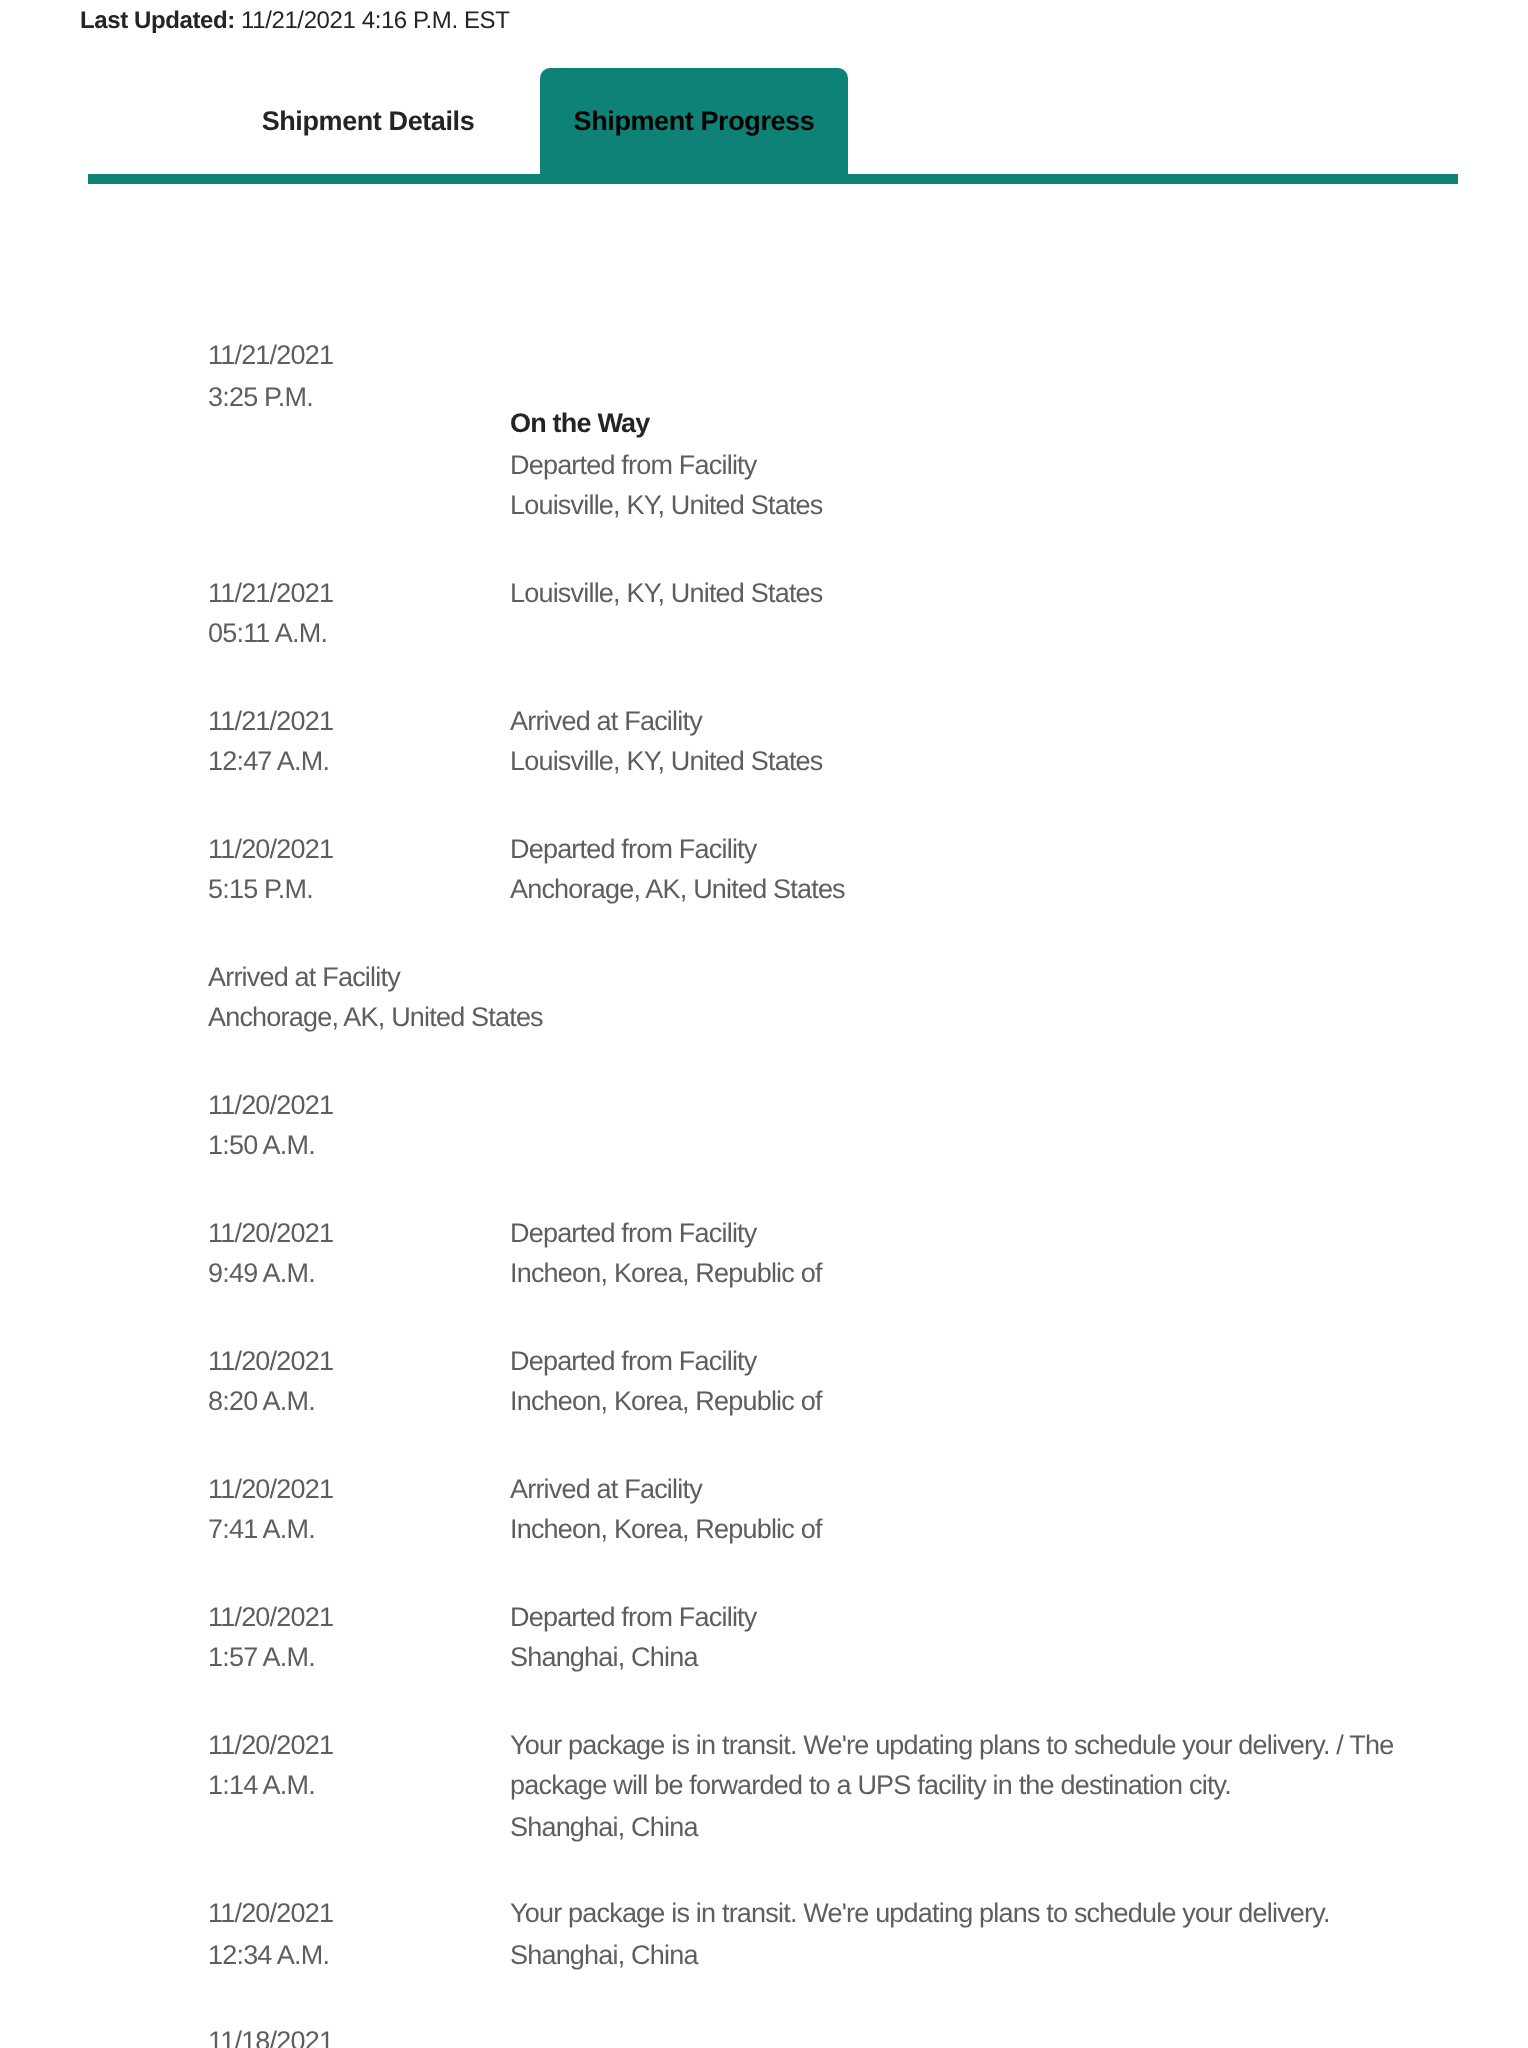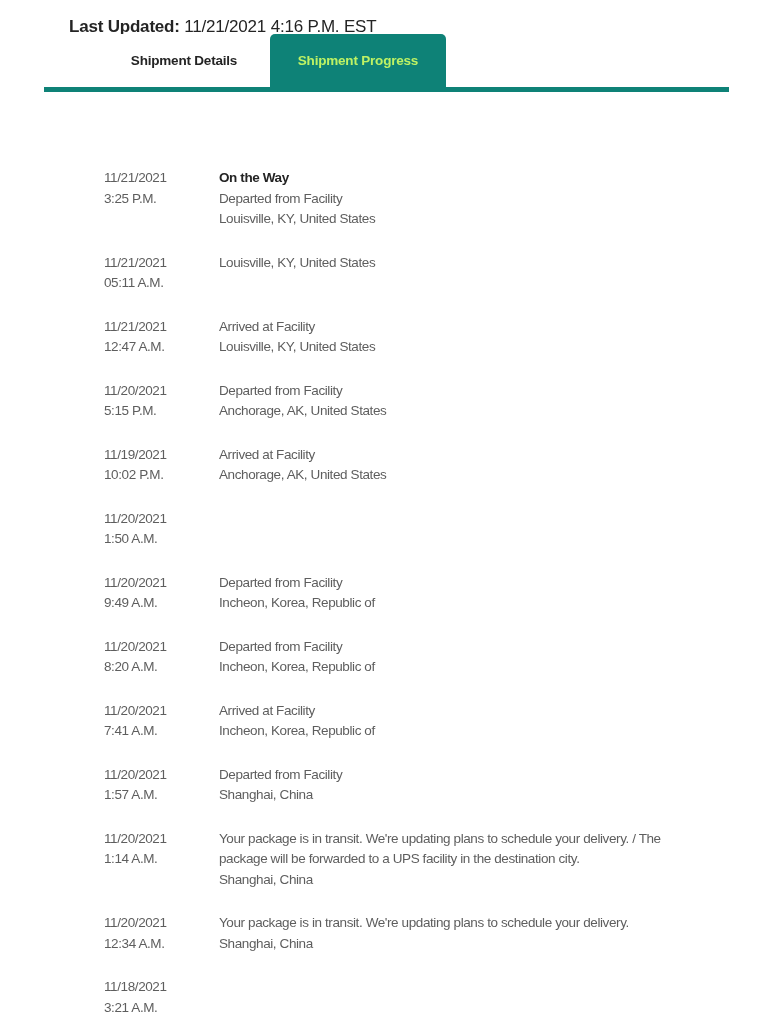--- a/index.html
+++ b/index.html
@@ -14,26 +14,25 @@
     height: 1024px;
     position: relative;
     background: #ffffff;
     font-family: "Liberation Sans", sans-serif;
     overflow: hidden;
   }
 
   .last-updated {
     position: absolute;
     left: 40px;
-    top: 18px;
-    font-size: 17px;
+    top: 1px;
+    font-size: 12px;
     letter-spacing: -0.2px;
     color: var(--heading);
     line-height: 18px;
-    margin-left: 29px;
   }
   .last-updated .lbl { font-weight: 700; }
 
   .tab {
     position: absolute;
     top: 34px;
     height: 53px;
     display: flex;
     align-items: center;
     justify-content: center;
@@ -44,22 +43,22 @@
   }
   .tab-details {
     left: 98px;
     width: 172px;
     color: var(--heading);
     background: #ffffff;
     text-align: right;
   }
   .tab-progress {
     left: 270px;
-    width: 176px;
-    color: #bef264;
+    width: 154px;
+    color: #000000;
     background: var(--teal);
     border-radius: 5px 5px 0 0;
   }
   .tab-underline {
     position: absolute;
     left: 44px;
     top: 87px;
     width: 685px;
     height: 5px;
     background: var(--teal);
@@ -71,31 +70,33 @@
     top: 168px;
     width: 600px;
   }
   .t-row {
     display: flex;
     margin-bottom: 23px;
     font-size: 13.5px;
     letter-spacing: -0.4px;
     line-height: 20.5px;
     color: var(--body);
+    gap: 36px;
   }
   .t-when {
     width: 115px;
     flex: none;
   }
   .t-desc {
     width: 460px;
   }
   .t-title {
     font-weight: 700;
     color: var(--heading);
+    margin-top: 34px;
   }
 </style>
 </head>
 <body>
 
 <div class="last-updated">
   <span class="lbl">Last Updated:</span>
   <span>11/21/2021 4:16 P.M. EST</span>
 </div>
 
@@ -145,24 +146,20 @@
       <div class="t-time">5:15 P.M.</div>
     </div>
     <div class="t-desc">
 
     <div class="t-line">Departed from Facility</div>
         <div class="t-line">Anchorage, AK, United States</div>
       </div>
   </div>
 
   <div class="t-row">
-    <div class="t-when">
-      <div class="t-date">11/19/2021</div>
-      <div class="t-time">10:02 P.M.</div>
-    </div>
     <div class="t-desc">
 
     <div class="t-line">Arrived at Facility</div>
         <div class="t-line">Anchorage, AK, United States</div>
       </div>
   </div>
 
   <div class="t-row">
     <div class="t-when">
       <div class="t-date">11/20/2021</div>

